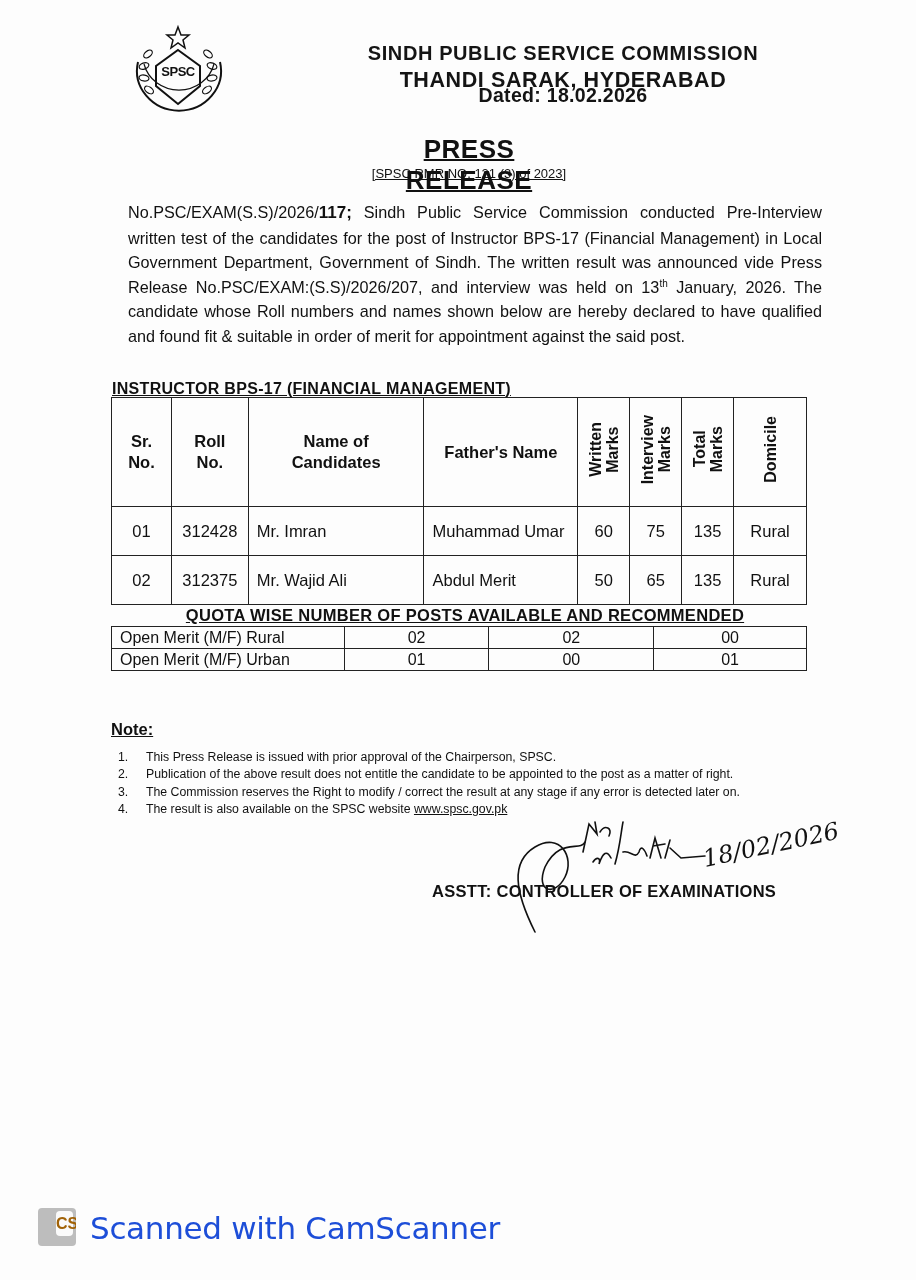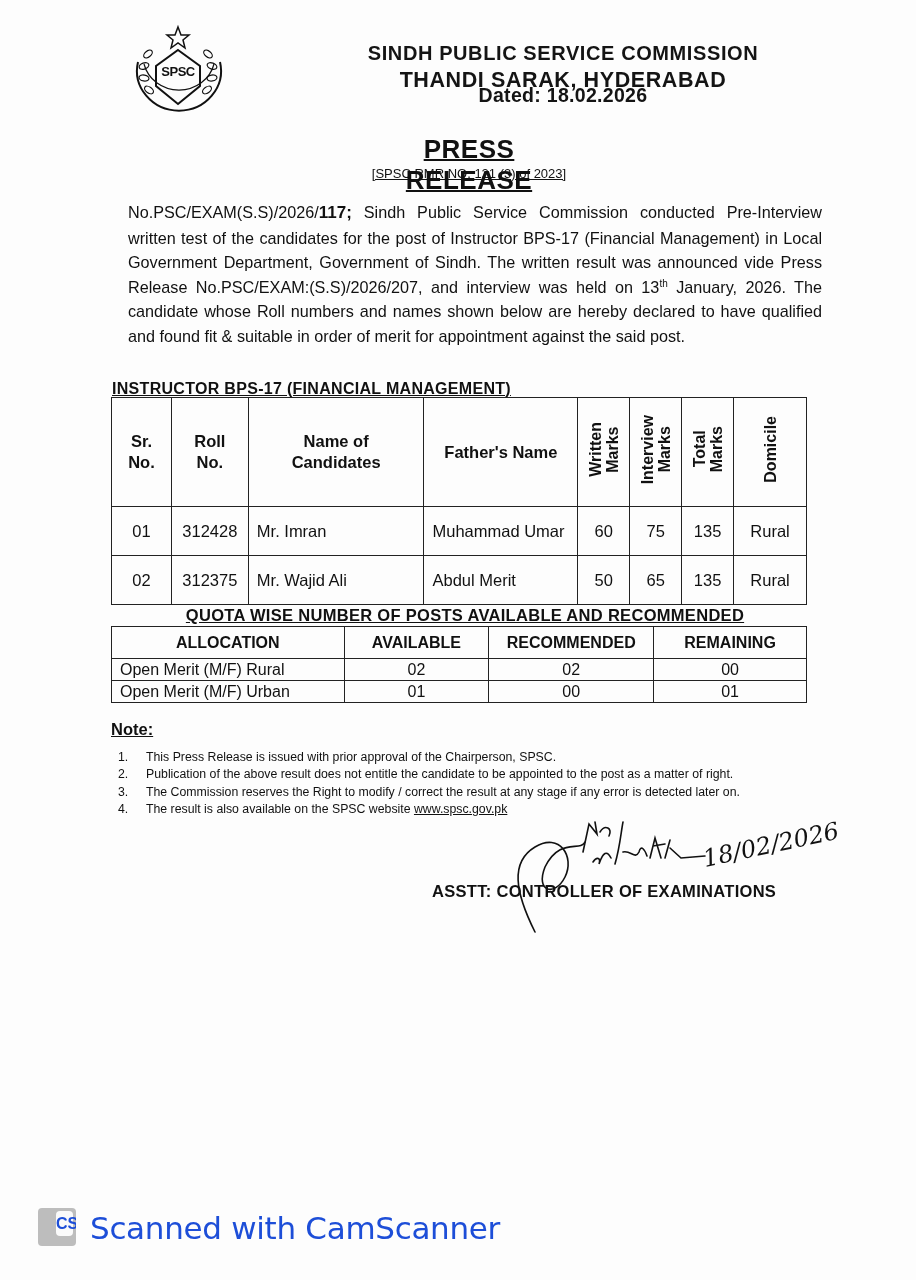--- a/index.html
+++ b/index.html
@@ -33,21 +33,21 @@
   .t2 th { height: 31px; font-weight: bold; }
   .t2 td { height: 21px; line-height: 20px; }
   .note-title { left: 111px; top: 720px; font-size: 16.5px; font-weight: bold; text-decoration: underline; }
   .notes { left: 118px; top: 749px; width: 700px; font-size: 12.3px; line-height: 17.3px; }
   .note-row { display: flex; }
   .note-num { width: 28px; }
   .note-link { text-decoration: underline; text-align: center; }
   .sig { left: 505px; top: 812px; width: 350px; height: 130px; }
   .signatory { left: 432px; top: 882px; font-size: 16.5px; font-weight: bold; letter-spacing: 0.3px; }
   .cs-badge { left: 38px; top: 1208px; width: 38px; height: 38px; border-radius: 4px; background: #bdbdbd; overflow: hidden; }
-  .cs-badge-inner { position: absolute; left: 18px; top: 3px; right: 3px; height: 25px; background: #fafafa; border-radius: 4px; font-weight: bold; color: #1d4ed8; font-size: 16px; text-align: center; line-height: 25px; }
+  .cs-badge-inner { position: absolute; left: 18px; top: 3px; right: 3px; height: 25px; background: #fafafa; border-radius: 4px; font-weight: bold; color: #a16207; font-size: 16px; text-align: center; line-height: 25px; }
   .cs-text { left: 90px; top: 1210px; font-size: 31px; color: #1d4ed8; font-family: "DejaVu Sans", sans-serif; font-weight: normal; letter-spacing: -0.3px; }
 </style>
 </head>
 <body>
 
 <div class="abs logo">
   <svg width="108" height="100" viewBox="0 0 108 100">
     <polygon points="54,3 57,11 65,11 59,16 61,24 54,19 47,24 49,16 43,11 51,11" fill="none" stroke="#111" stroke-width="1.5"></polygon>
     <path d="M14,38 A42,40 0 1,0 96,38" fill="none" stroke="#111" stroke-width="2"></path>
     <path d="M20,40 A36,34 0 0,0 90,40" fill="none" stroke="#111" stroke-width="1.2"></path>
@@ -123,26 +123,20 @@
 
 <div class="abs quota-title">QUOTA WISE NUMBER OF POSTS AVAILABLE AND RECOMMENDED</div>
 <table class="t2">
   <colgroup>
     <col style="width:233px">
       <col style="width:145px">
       <col style="width:165px">
       <col style="width:153px">
   </colgroup>
   <tbody>
-      <tr>
-    <th class="c">ALLOCATION</th>
-    <th class="c">AVAILABLE</th>
-    <th class="c">RECOMMENDED</th>
-    <th class="c">REMAINING</th>
-  </tr>
   <tr>
     <td class="l">Open Merit (M/F) Rural</td>
     <td class="c">02</td>
     <td class="c">02</td>
     <td class="c">00</td>
   </tr>
   <tr>
     <td class="l">Open Merit (M/F) Urban</td>
     <td class="c">01</td>
     <td class="c">00</td>

